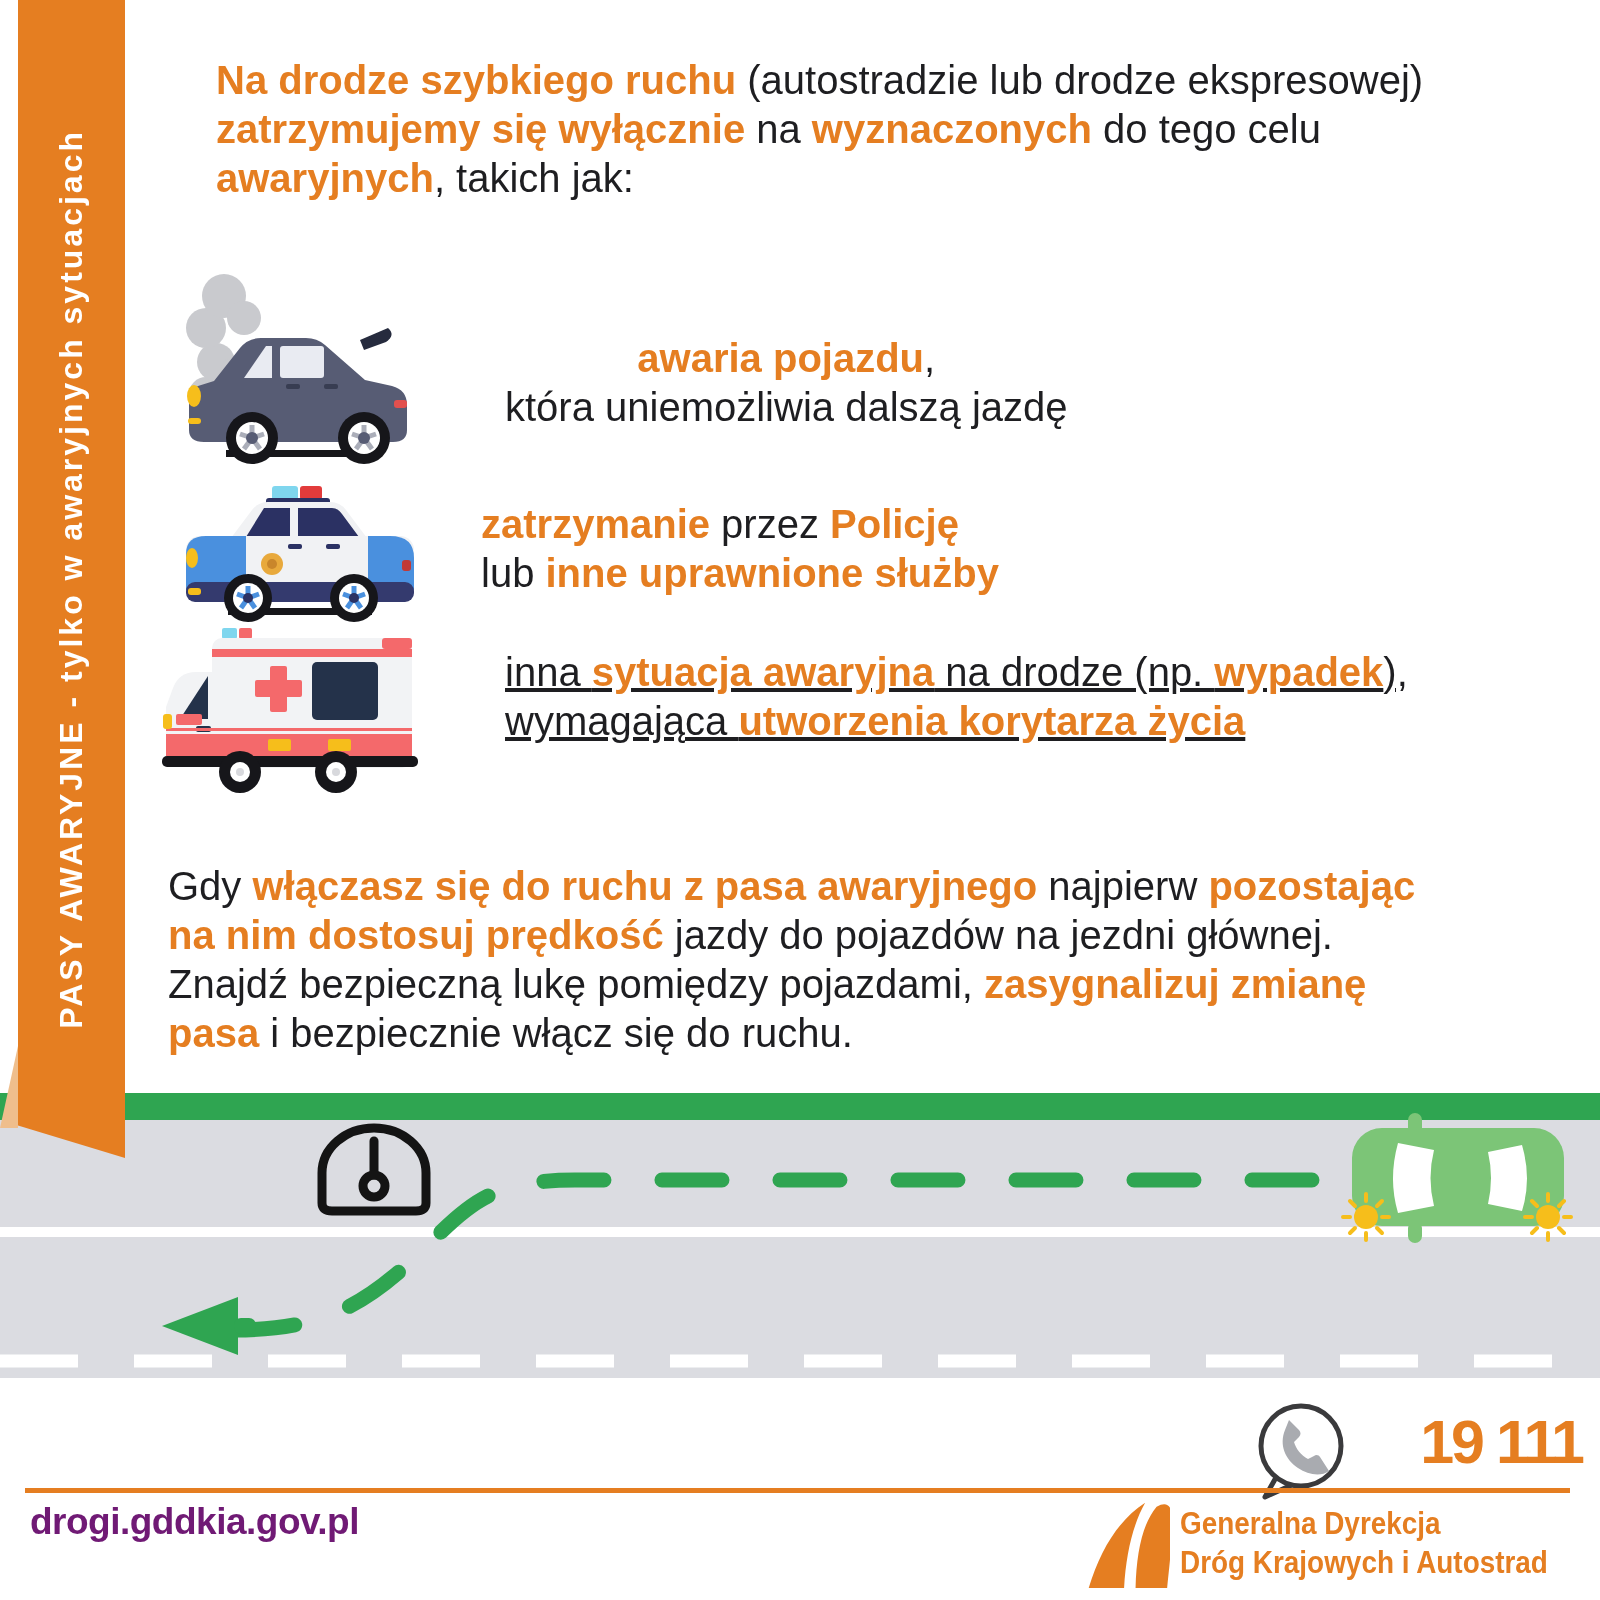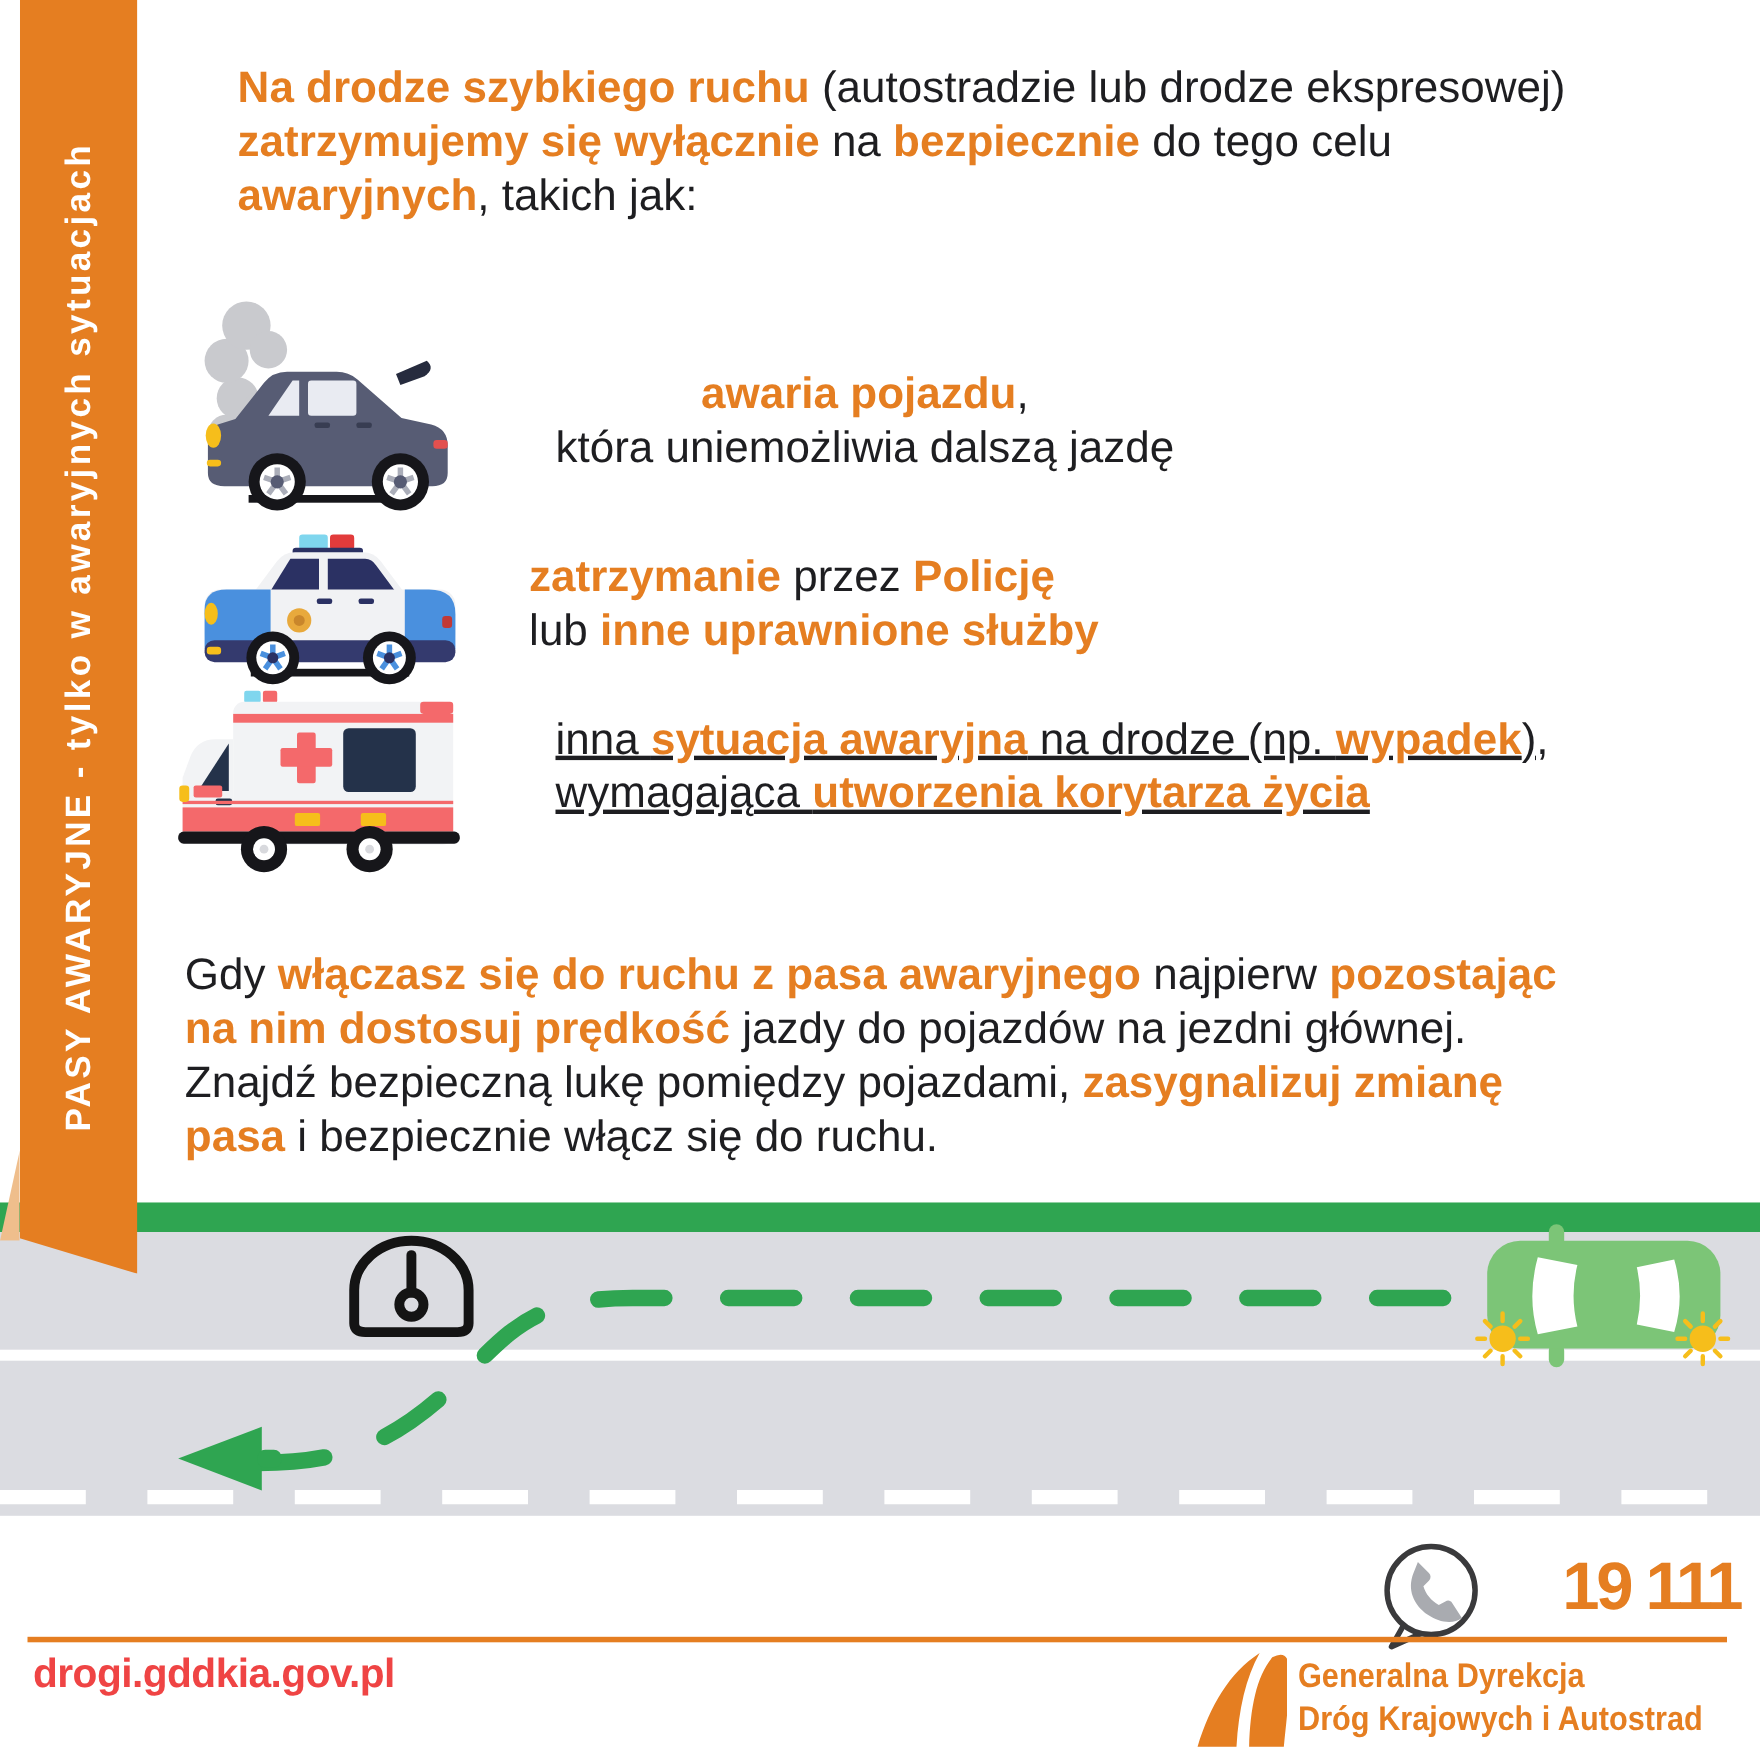--- a/index.html
+++ b/index.html
@@ -22,38 +22,38 @@
     clip-path:polygon(100% 0,100% 100%,0 100%);z-index:5;}
   
   .para{font-size:40px;line-height:49px;color:var(--ink,#1E1E21);}
   .pline{display:block;white-space:pre-wrap;}
   .pline span{white-space:pre-wrap;}
   .hl{color:var(--accent,#E57E21);font-weight:700;}
   .item-text{font-size:40px;line-height:49px;}
   
   .phone-number{font-size:61px;line-height:92px;font-weight:700;letter-spacing:-3px;color:var(--accent,#E57E21);}
   .divider{height:5px;background:var(--accent,#E57E21);}
-  .site-url{font-size:37px;line-height:44px;font-weight:700;color:#ef4444;letter-spacing:-0.5px;}
+  .site-url{font-size:37px;line-height:44px;font-weight:700;color:#701a75;letter-spacing:-0.5px;}
   .logo-text{font-size:31px;line-height:39px;font-weight:700;color:var(--accent,#E57E21);
     transform:scaleX(0.9);transform-origin:left top;white-space:nowrap;}
   svg{display:block;}
 </style>
 </head>
 <body>
 
 <div class="canvas">
 
   <div class="abs ribbon-fold"></div>
   <div class="abs ribbon">
     <span class="ribbon-label">PASY AWARYJNE - tylko w awaryjnych sytuacjach</span>
   </div>
 
   <div class="abs para" style="left:168px;top:56px;width:1420px;margin-left:48px;">
     <span class="pline"><span class="hl">Na drodze szybkiego ruchu</span><span> (autostradzie lub drodze ekspresowej)</span></span>
-    <span class="pline"><span class="hl">zatrzymujemy się wyłącznie</span><span> na </span><span class="hl">bezpiecznie</span><span> do tego celu</span></span>
+    <span class="pline"><span class="hl">zatrzymujemy się wyłącznie</span><span> na </span><span class="hl">wyznaczonych</span><span> do tego celu</span></span>
     <span class="pline"><span class="hl">awaryjnych</span><span>, takich jak:</span></span>
   </div>
 
   <svg class="abs" style="left:168px;top:266px;" width="255" height="212" viewBox="0 0 255 212">
     <g fill="#C9CACE">
       <circle cx="48" cy="158" r="15"></circle>
         <circle cx="38" cy="128" r="17"></circle>
         <circle cx="48" cy="96" r="19"></circle>
       <circle cx="38" cy="62" r="20"></circle>
         <circle cx="56" cy="30" r="22"></circle>

